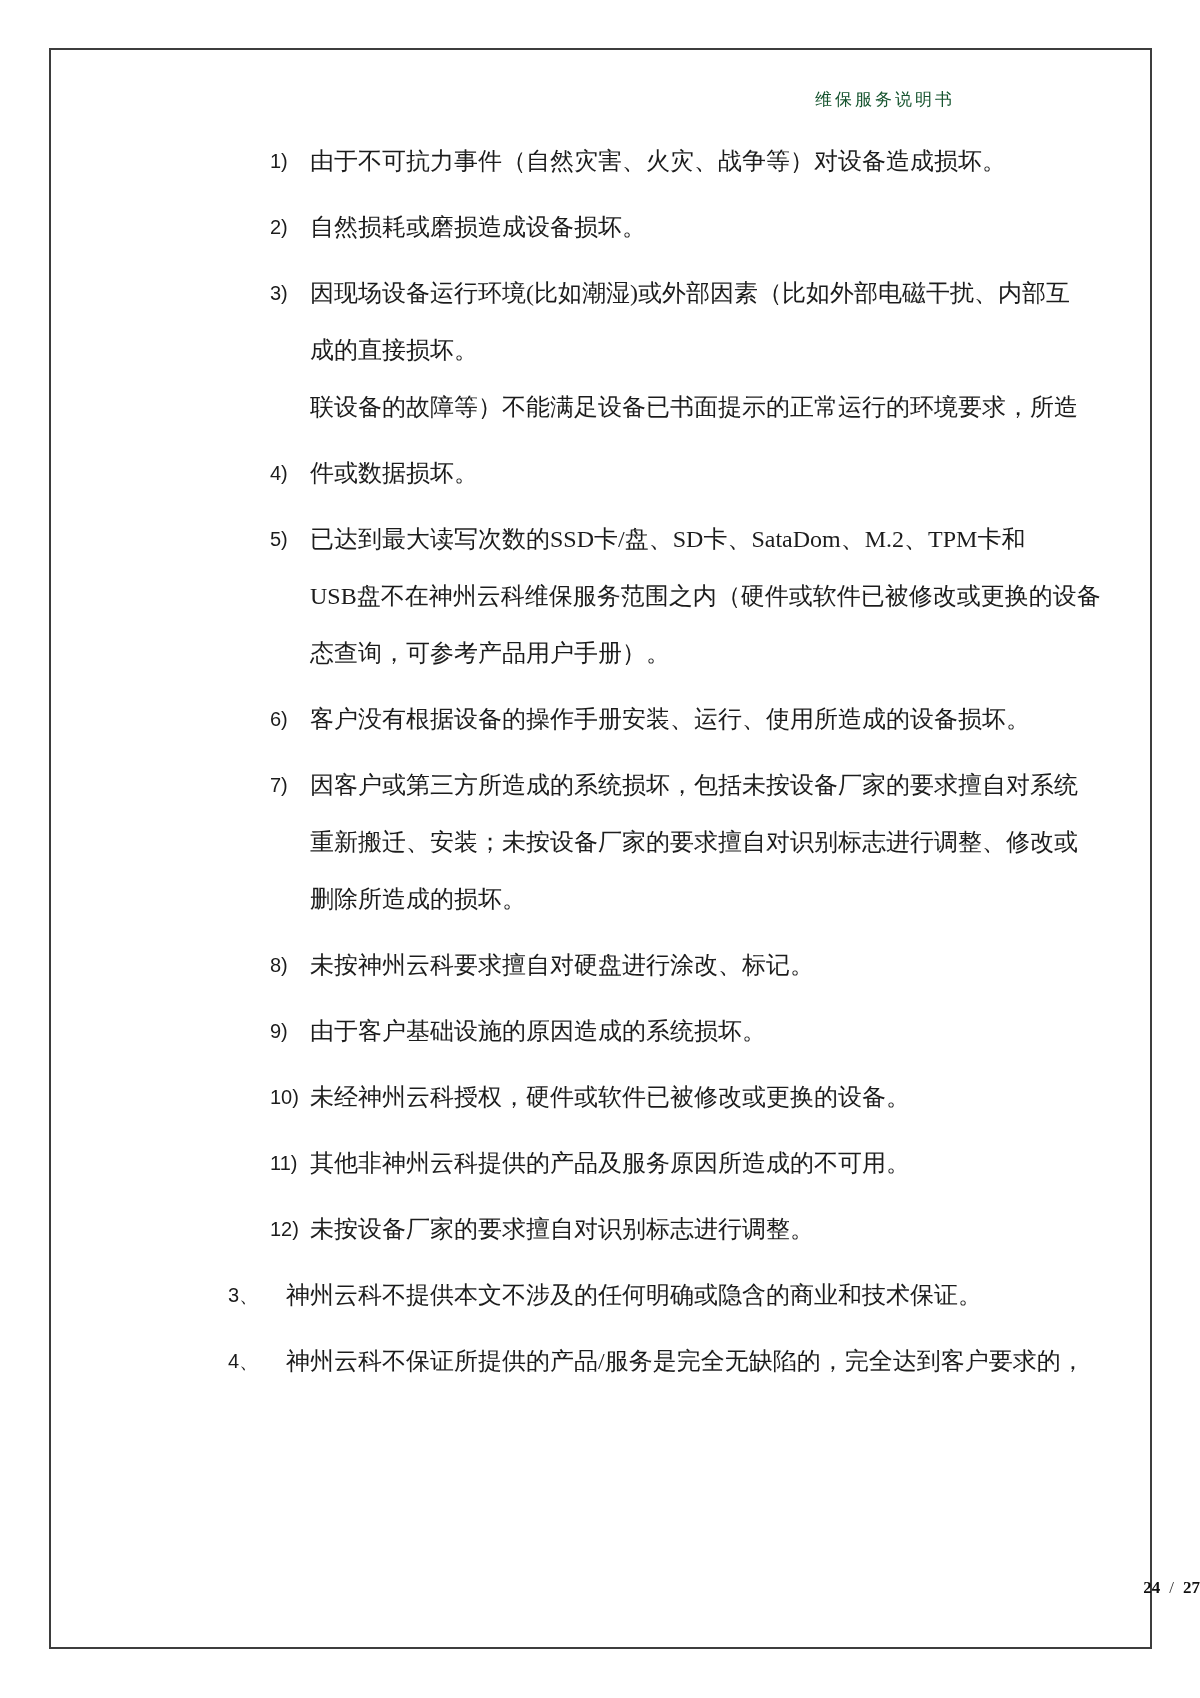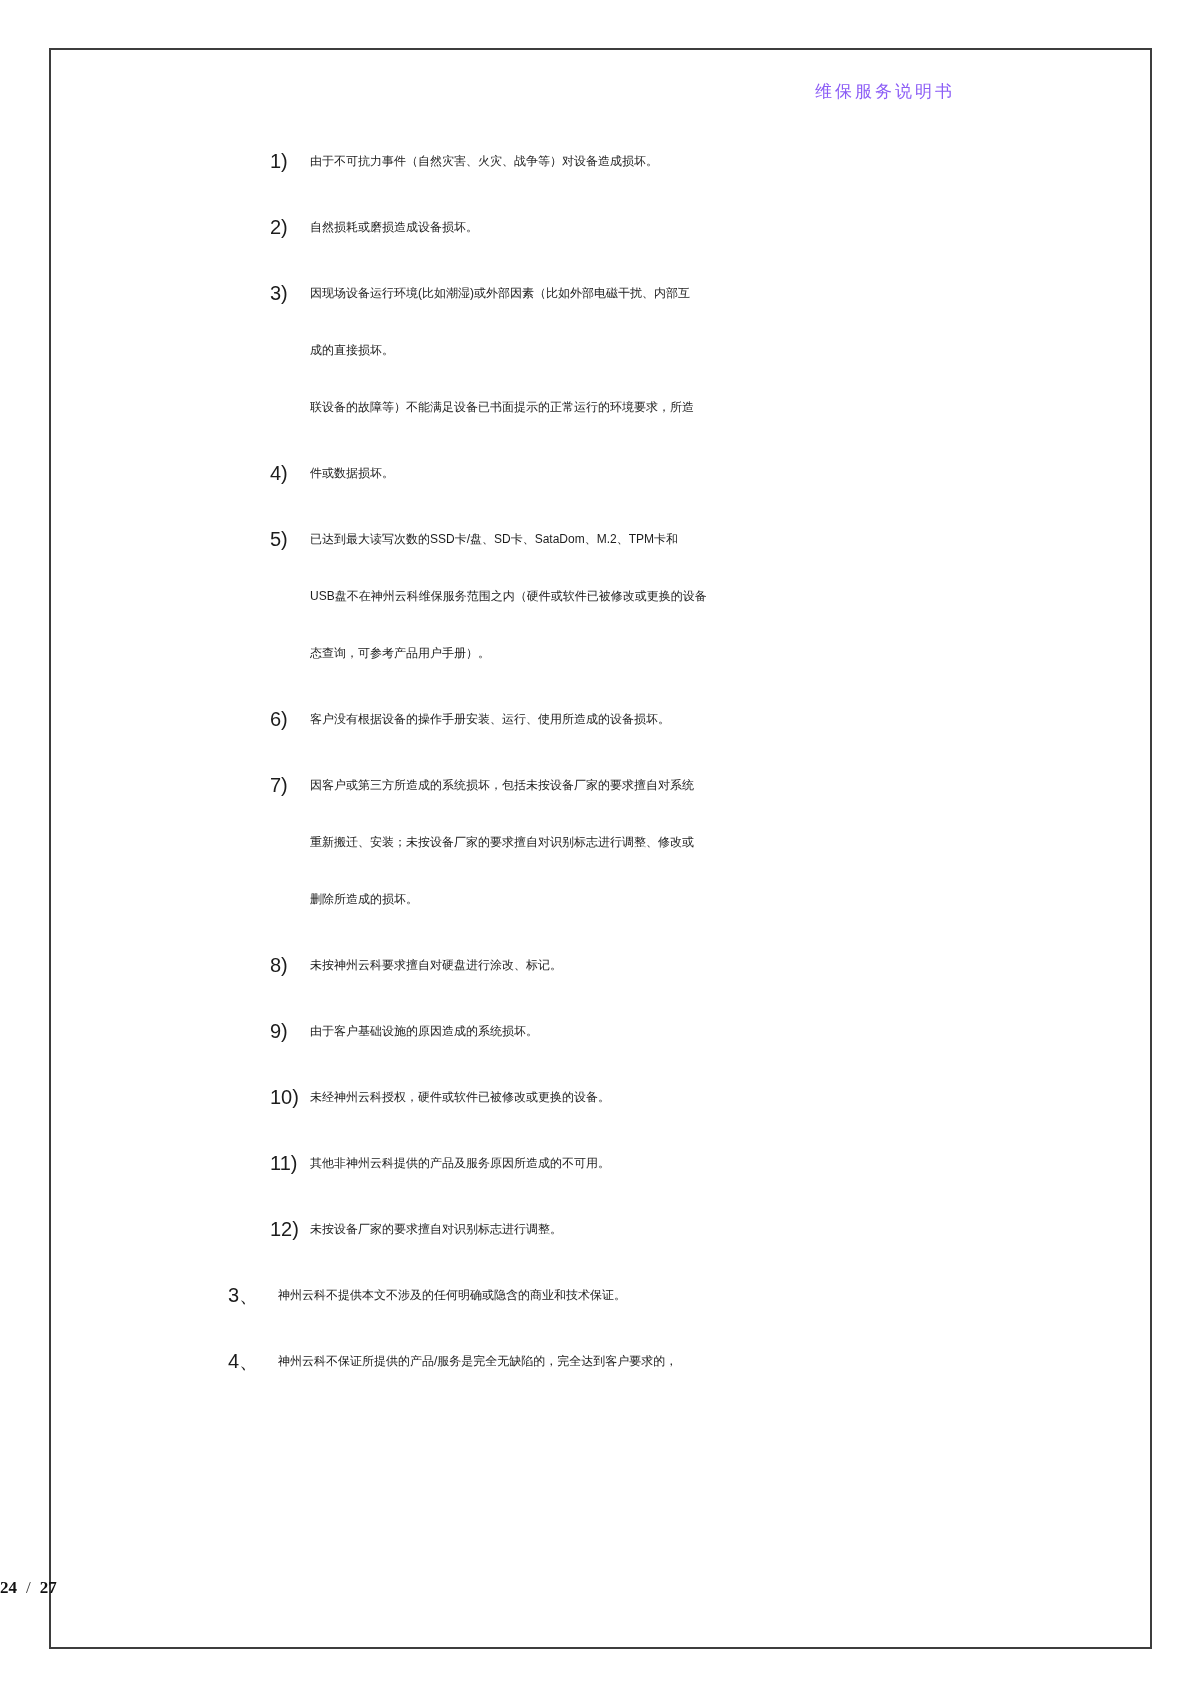--- a/index.html
+++ b/index.html
@@ -21,28 +21,28 @@
     left: 49px;
     top: 48px;
     width: 1103px;
     height: 1601px;
     border: 2px solid #3d3d3d;
     box-sizing: border-box;
     pointer-events: none;
   }
   .header {
     position: absolute;
-    top: 80px;
+    top: 88px;
     left: 0;
     right: 245px;
     text-align: right;
     font-family: "Liberation Serif", serif;
     font-size: 17px;
     letter-spacing: 3px;
-    color: #8b5cf6;
+    color: #14532d;
   }
   .content {
     position: absolute;
     top: 133px;
     left: 0;
     width: 100%;
   }
   .item {
     position: relative;
     margin-bottom: 9px;
@@ -50,33 +50,34 @@
   .item .num {
     position: absolute;
     top: 0;
     line-height: 57px;
     font-size: 20px;
     white-space: nowrap;
   }
   .item.sub .num { left: 270px; }
   .item.main .num { left: 228px; }
   .item.sub .lines { padding-left: 310px; }
-  .item.main .lines { padding-left: 278px; }
+  .item.main .lines { padding-left: 278px; margin-left: 8px; }
   .line {
     height: 57px;
     line-height: 57px;
-    font-size: 12px;
+    font-size: 24px;
     white-space: nowrap;
+    font-family: Liberation Serif, serif;
   }
   .footer {
     position: absolute;
     top: 1578px;
     left: 0;
     width: 100%;
-    text-align: left;
+    text-align: right;
     font-family: "Liberation Serif", serif;
     font-size: 17px;
     color: #111111;
   }
   .footer .pagenum { font-weight: bold; }
   .footer .sep {
     font-weight: normal;
     margin: 0 9px;
     color: #333333;
   }

